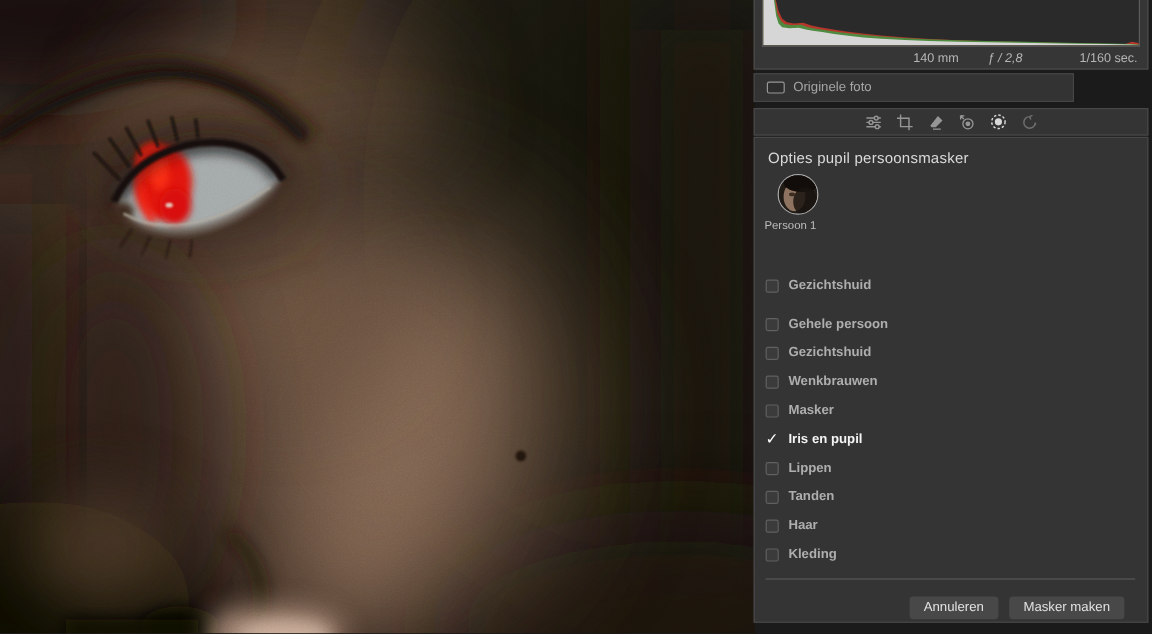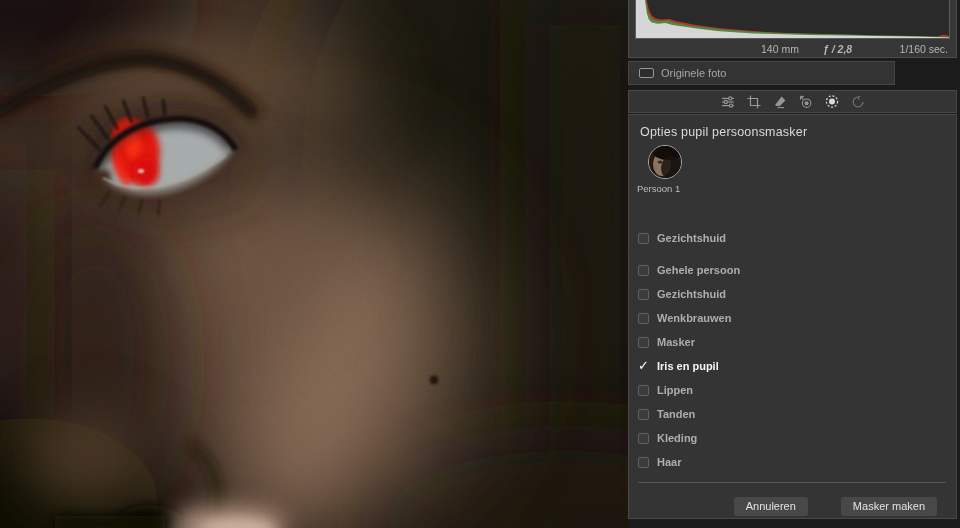--- a/index.html
+++ b/index.html
@@ -11,21 +11,21 @@
   .photo svg{display:block;}
 
   
   .rpanel{position:absolute;box-sizing:border-box;background:#343434;border:1px solid #484848;}
   .histo-panel{left:628px;top:-2px;width:329px;height:60px;background:#363636;border-color:#4c4c4c;}
   .histo-box{position:absolute;left:6px;right:6px;top:0;height:40px;background:#2a2a2a;
              border:1px solid #5a5a5a;border-top:none;box-sizing:border-box;overflow:hidden;}
   .histo-box svg{display:block;}
   .exif-row{position:absolute;left:0;right:0;top:40px;height:20px;}
   .exif-row span{position:absolute;top:0;line-height:20px;font-size:10.5px;color:#b5b5b5;white-space:nowrap;}
-  .exif-iso{left:10px;margin-top:16px;} .exif-focal{left:132px;} .exif-aperture{left:194px;font-style:italic;font-weight:bold;} .exif-shutter{right:8px;}
+  .exif-iso{left:10px;margin-top:16px;} .exif-focal{left:132px;} .exif-aperture{left:194px;font-style:italic;} .exif-shutter{right:8px;}
 
   .orig-panel{left:628px;top:61px;width:267px;height:24px;background:#333333;border-color:#454545;
               display:flex;align-items:center;padding:0 0 0 10px;}
   .orig-icon{width:13px;height:8px;border:1px solid #979797;border-radius:2px;background:#2d2d2d;flex:0 0 auto;}
   .orig-label{margin-left:7px;font-size:11px;color:#a5a5a5;}
 
   .toolbar{left:628px;top:90px;width:329px;height:23px;display:flex;align-items:center;justify-content:center;gap:12px;}
   .tool{width:14px;height:14px;display:flex;align-items:center;justify-content:center;color:#969696;cursor:pointer;}
   .tool svg{display:block;}
   .tool.active{color:#d9d9d9;}
@@ -46,21 +46,21 @@
       border-radius:2px;margin-right:8px;position:relative;flex:0 0 auto;}
   .opt-row.checked .cb{border-color:transparent;background:transparent;}
   .opt-row.checked .cb::after{content:"\2713";position:absolute;left:-1px;top:-3px;color:#ffffff;
       font-size:13px;font-weight:700;line-height:1;}
   .opt-label{font-size:11px;font-weight:700;color:#aeaeae;}
   .opt-row.checked .opt-label{color:#f4f4f4;}
 
   .mp-divider{position:absolute;left:9px;right:10px;top:367px;height:1px;background:#585858;}
   .mp-buttons{position:absolute;right:19px;top:382px;display:flex;gap:9px;}
   .btn{height:19px;padding:0 12px;background:#484848;border:none;border-radius:3px;color:#e2e2e2;
-       font-size:11px;font-family:inherit;line-height:19px;cursor:pointer;white-space:nowrap;margin-left:24px;}
+       font-size:11px;font-family:inherit;line-height:19px;cursor:pointer;white-space:nowrap;}
 </style>
 </head>
 <body>
 
 <div class="screen">
 
   <div class="photo">
     <svg width="629" height="528" viewBox="0 0 629 528" preserveAspectRatio="none">
       <defs>
         <linearGradient id="gBase" x1="0" y1="0" x2="1" y2="0.9">
@@ -279,25 +279,25 @@
         <div class="opt-row">
     <span class="cb"></span>
     <span class="opt-label">Lippen</span>
   </div>
         <div class="opt-row">
     <span class="cb"></span>
     <span class="opt-label">Tanden</span>
   </div>
         <div class="opt-row">
     <span class="cb"></span>
+    <span class="opt-label">Haar</span>
+  </div>
+        <div class="opt-row">
+    <span class="cb"></span>
     <span class="opt-label">Kleding</span>
-  </div>
-        <div class="opt-row">
-    <span class="cb"></span>
-    <span class="opt-label">Haar</span>
   </div>
       </div>
 
     <div class="mp-divider"></div>
 
     <div class="mp-buttons">
       <button class="btn">Annuleren</button>
       <button class="btn">Masker maken</button>
     </div>
   </div>

